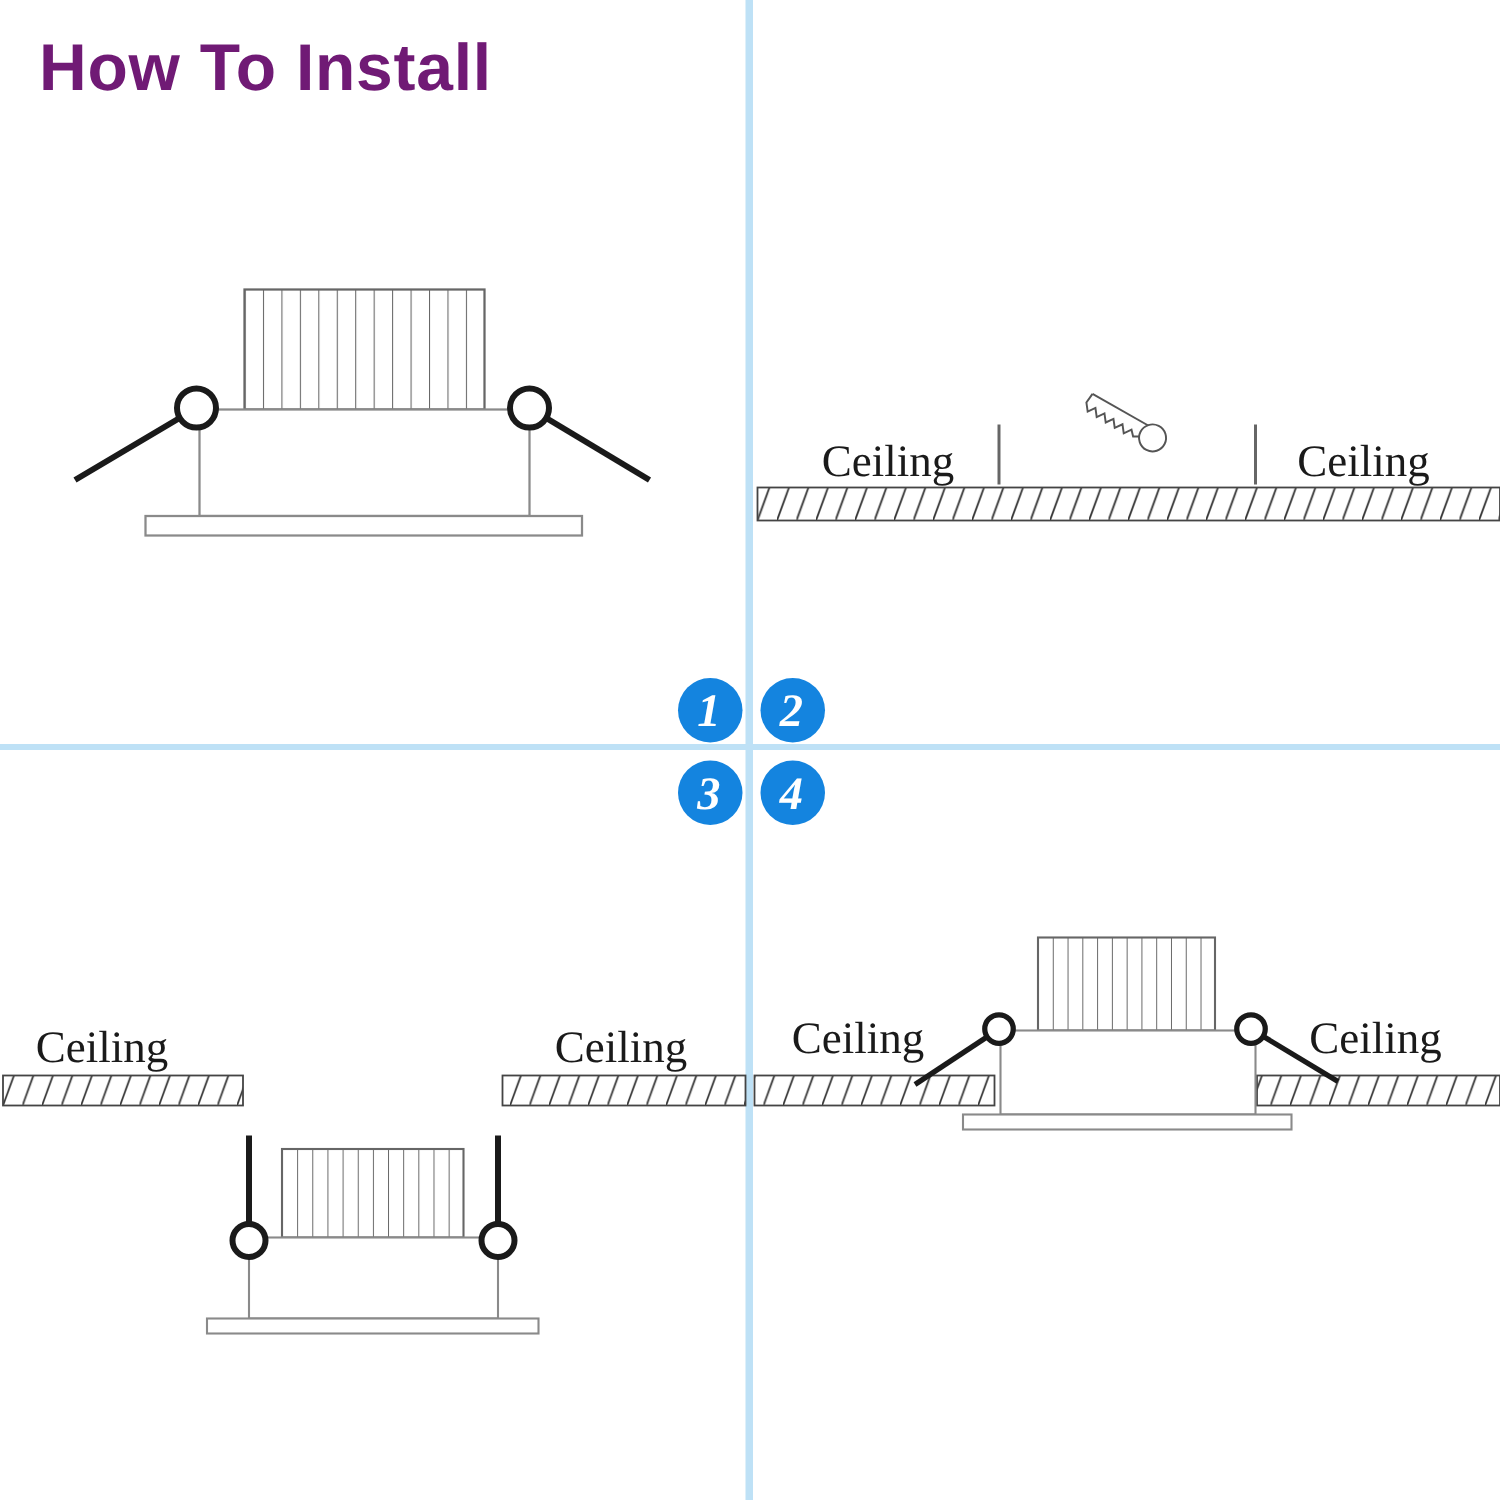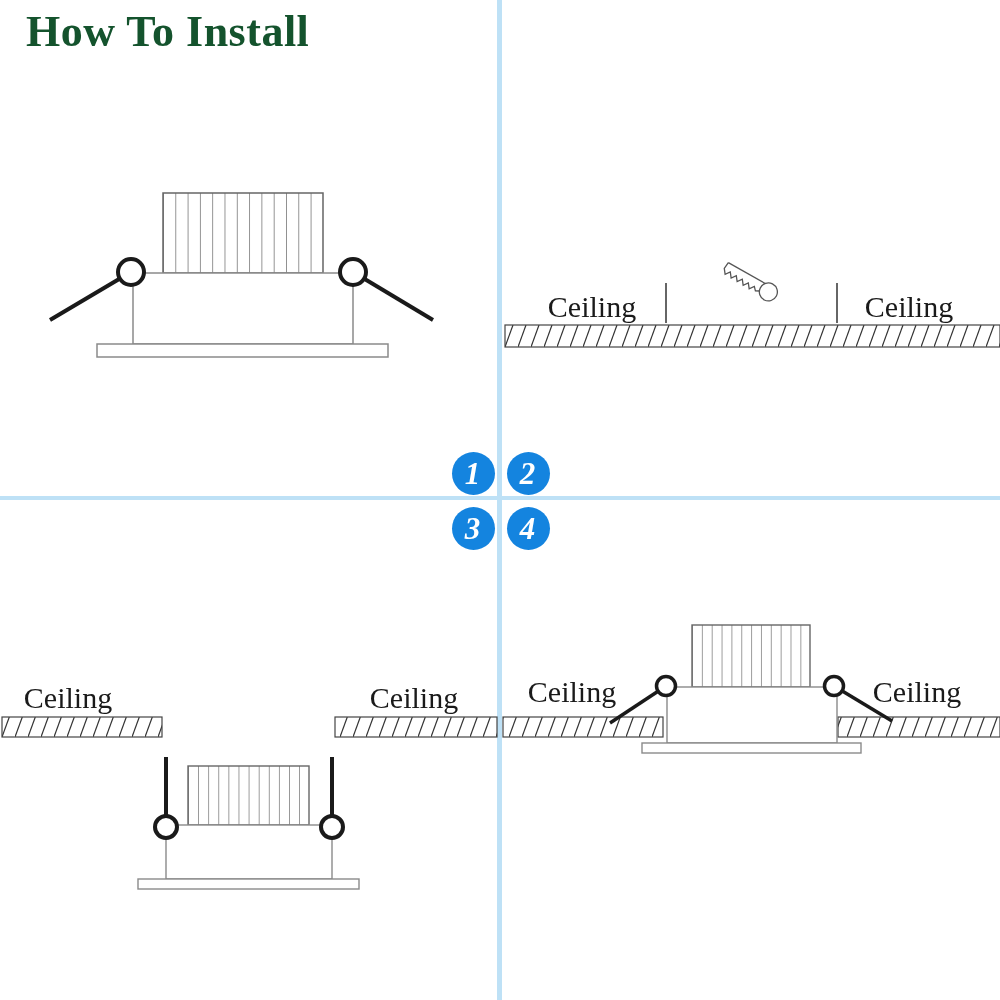--- a/index.html
+++ b/index.html
@@ -1,23 +1,23 @@
 <!DOCTYPE html>
 <html><head>
 <meta charset="utf-8">
 <style>
   html,body { margin:0; padding:0; background:#ffffff; }
   #stage {
     position:relative; width:1000px; height:1000px; background:#ffffff;
     overflow:hidden; font-family:"Liberation Serif", serif;
   }
   .title {
-    position:absolute; left:26px; top:6px; margin:0;
-    font-size:44px; font-weight:bold; color:#14532d;
-    font-family:Liberation Serif, serif; letter-spacing:0.5px;
+    position:absolute; left:26px; top:21px; margin:0;
+    font-size:44px; font-weight:bold; color:#701a75;
+    font-family:Liberation Sans, sans-serif; letter-spacing:0.5px;
   }
   .divider-h { position:absolute; left:0; top:496px; width:1000px; height:4px; background:#BEE1F6; }
   .divider-v { position:absolute; left:497px; top:0; width:5px; height:1000px; background:#BEE1F6; }
   .badge {
     position:absolute; width:43px; height:43px; border-radius:50%;
     background:#1484DF; color:#ffffff; z-index:5;
     display:flex; align-items:center; justify-content:center;
     font-family:"Liberation Serif", serif; font-style:italic; font-weight:bold;
     font-size:31px; line-height:1; padding-right:2px; box-sizing:border-box;
   }

